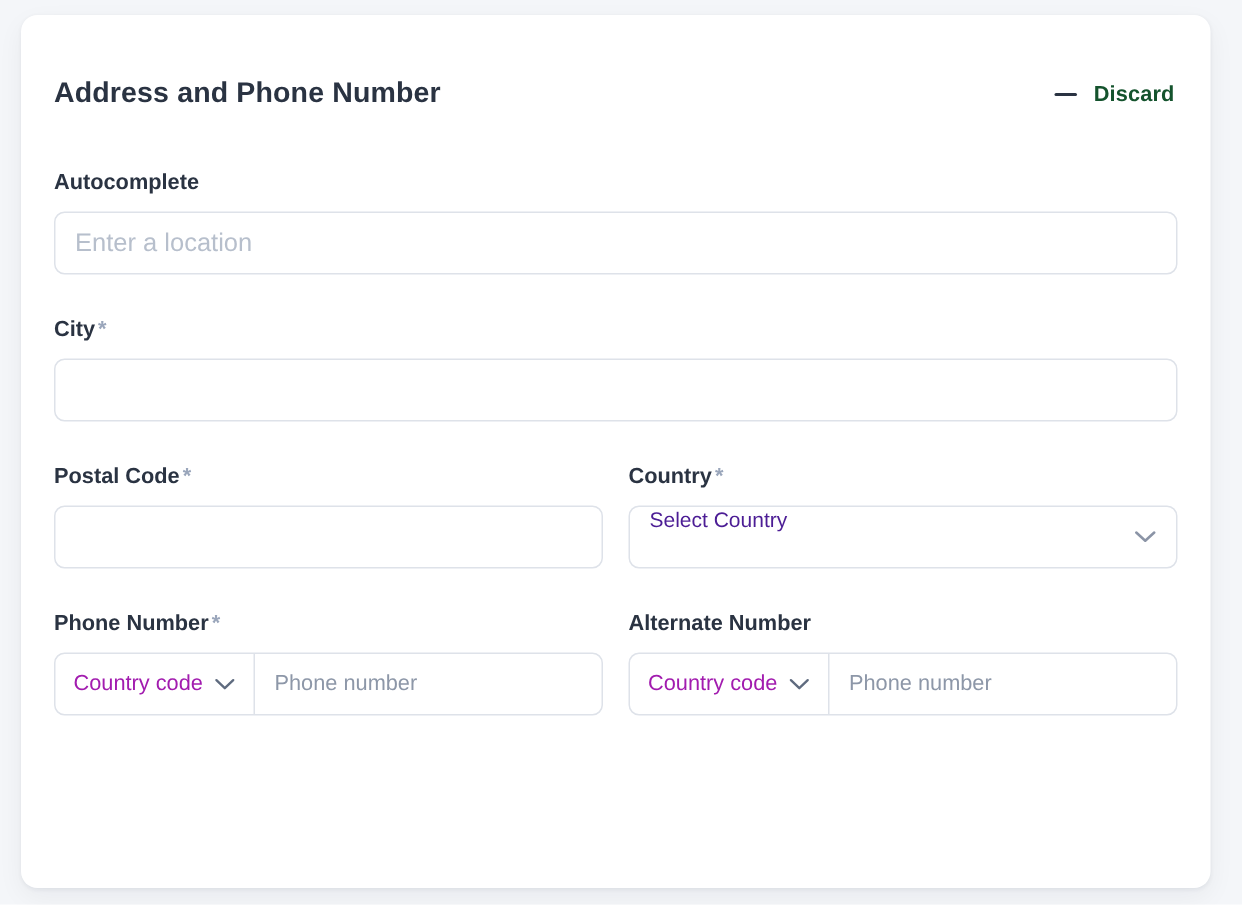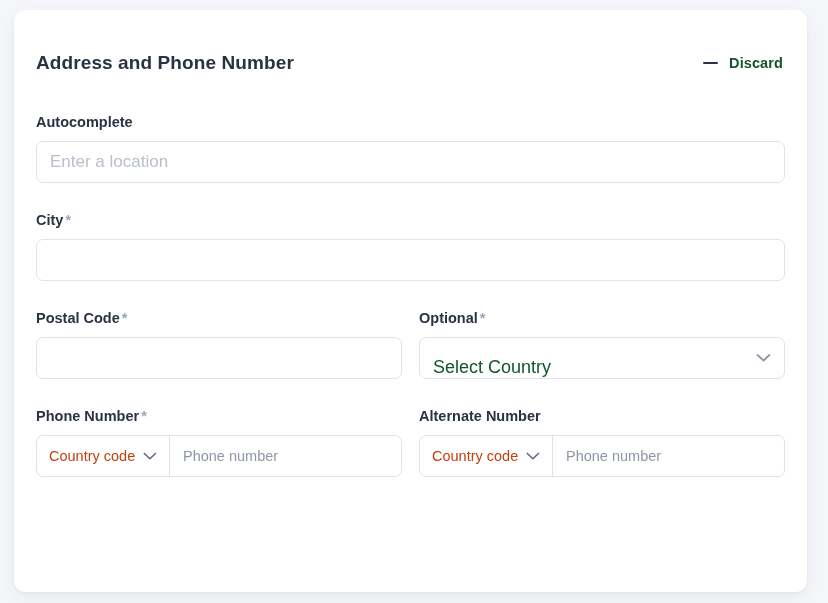--- a/index.html
+++ b/index.html
@@ -132,29 +132,29 @@
 
   
   .select-wrap {
     position: relative;
     width: 100%;
     height: 42px;
   }
 
   .select-box {
     display: flex;
-    align-items: flex-end;
+    align-items: flex-start;
     width: 100%;
     height: 42px;
     padding: 0 13px;
     border: 1px solid #dee2e9;
     border-radius: 7px;
     background: #ffffff;
-    font-size: 18px;
-    color: #14532d;
+    font-size: 14px;
+    color: #4c1d95;
     cursor: pointer;
   }
 
   .chev {
     position: absolute;
     right: 14px;
     top: 50%;
     transform: translateY(-50%);
     pointer-events: none;
     display: block;
@@ -175,21 +175,21 @@
   .cc-select {
     position: relative;
     display: flex;
     align-items: center;
     gap: 8px;
     width: 133px;
     flex: 0 0 133px;
     padding: 0 12px;
     border-right: 1px solid #dee2e9;
     font-size: 14.5px;
-    color: #c2410c;
+    color: #a21caf;
     cursor: pointer;
     white-space: nowrap;
   }
 
   .cc-chev {
     display: block;
     margin-left: auto;
   }
 
   .phone-input {
@@ -244,21 +244,21 @@
 
       <div class="row">
         <div class="field">
           <label class="label">
             <span>Postal Code</span><span class="req">*</span>
           </label>
           <input class="input" type="text" placeholder="" style="">
         </div>
         <div class="field">
           <label class="label">
-            <span>Optional</span><span class="req">*</span>
+            <span>Country</span><span class="req">*</span>
           </label>
           <div class="select-wrap">
             <div class="select-box">
               <span>Select Country</span>
             </div>
             <svg class="chev" width="15" height="9" viewBox="0 0 15 9">
               <path d="M1.5 1.5 L7.5 7 L13.5 1.5" fill="none" stroke="#8b94a6" stroke-width="1.7" stroke-linecap="round" stroke-linejoin="round"></path>
             </svg>
           </div>
         </div>

